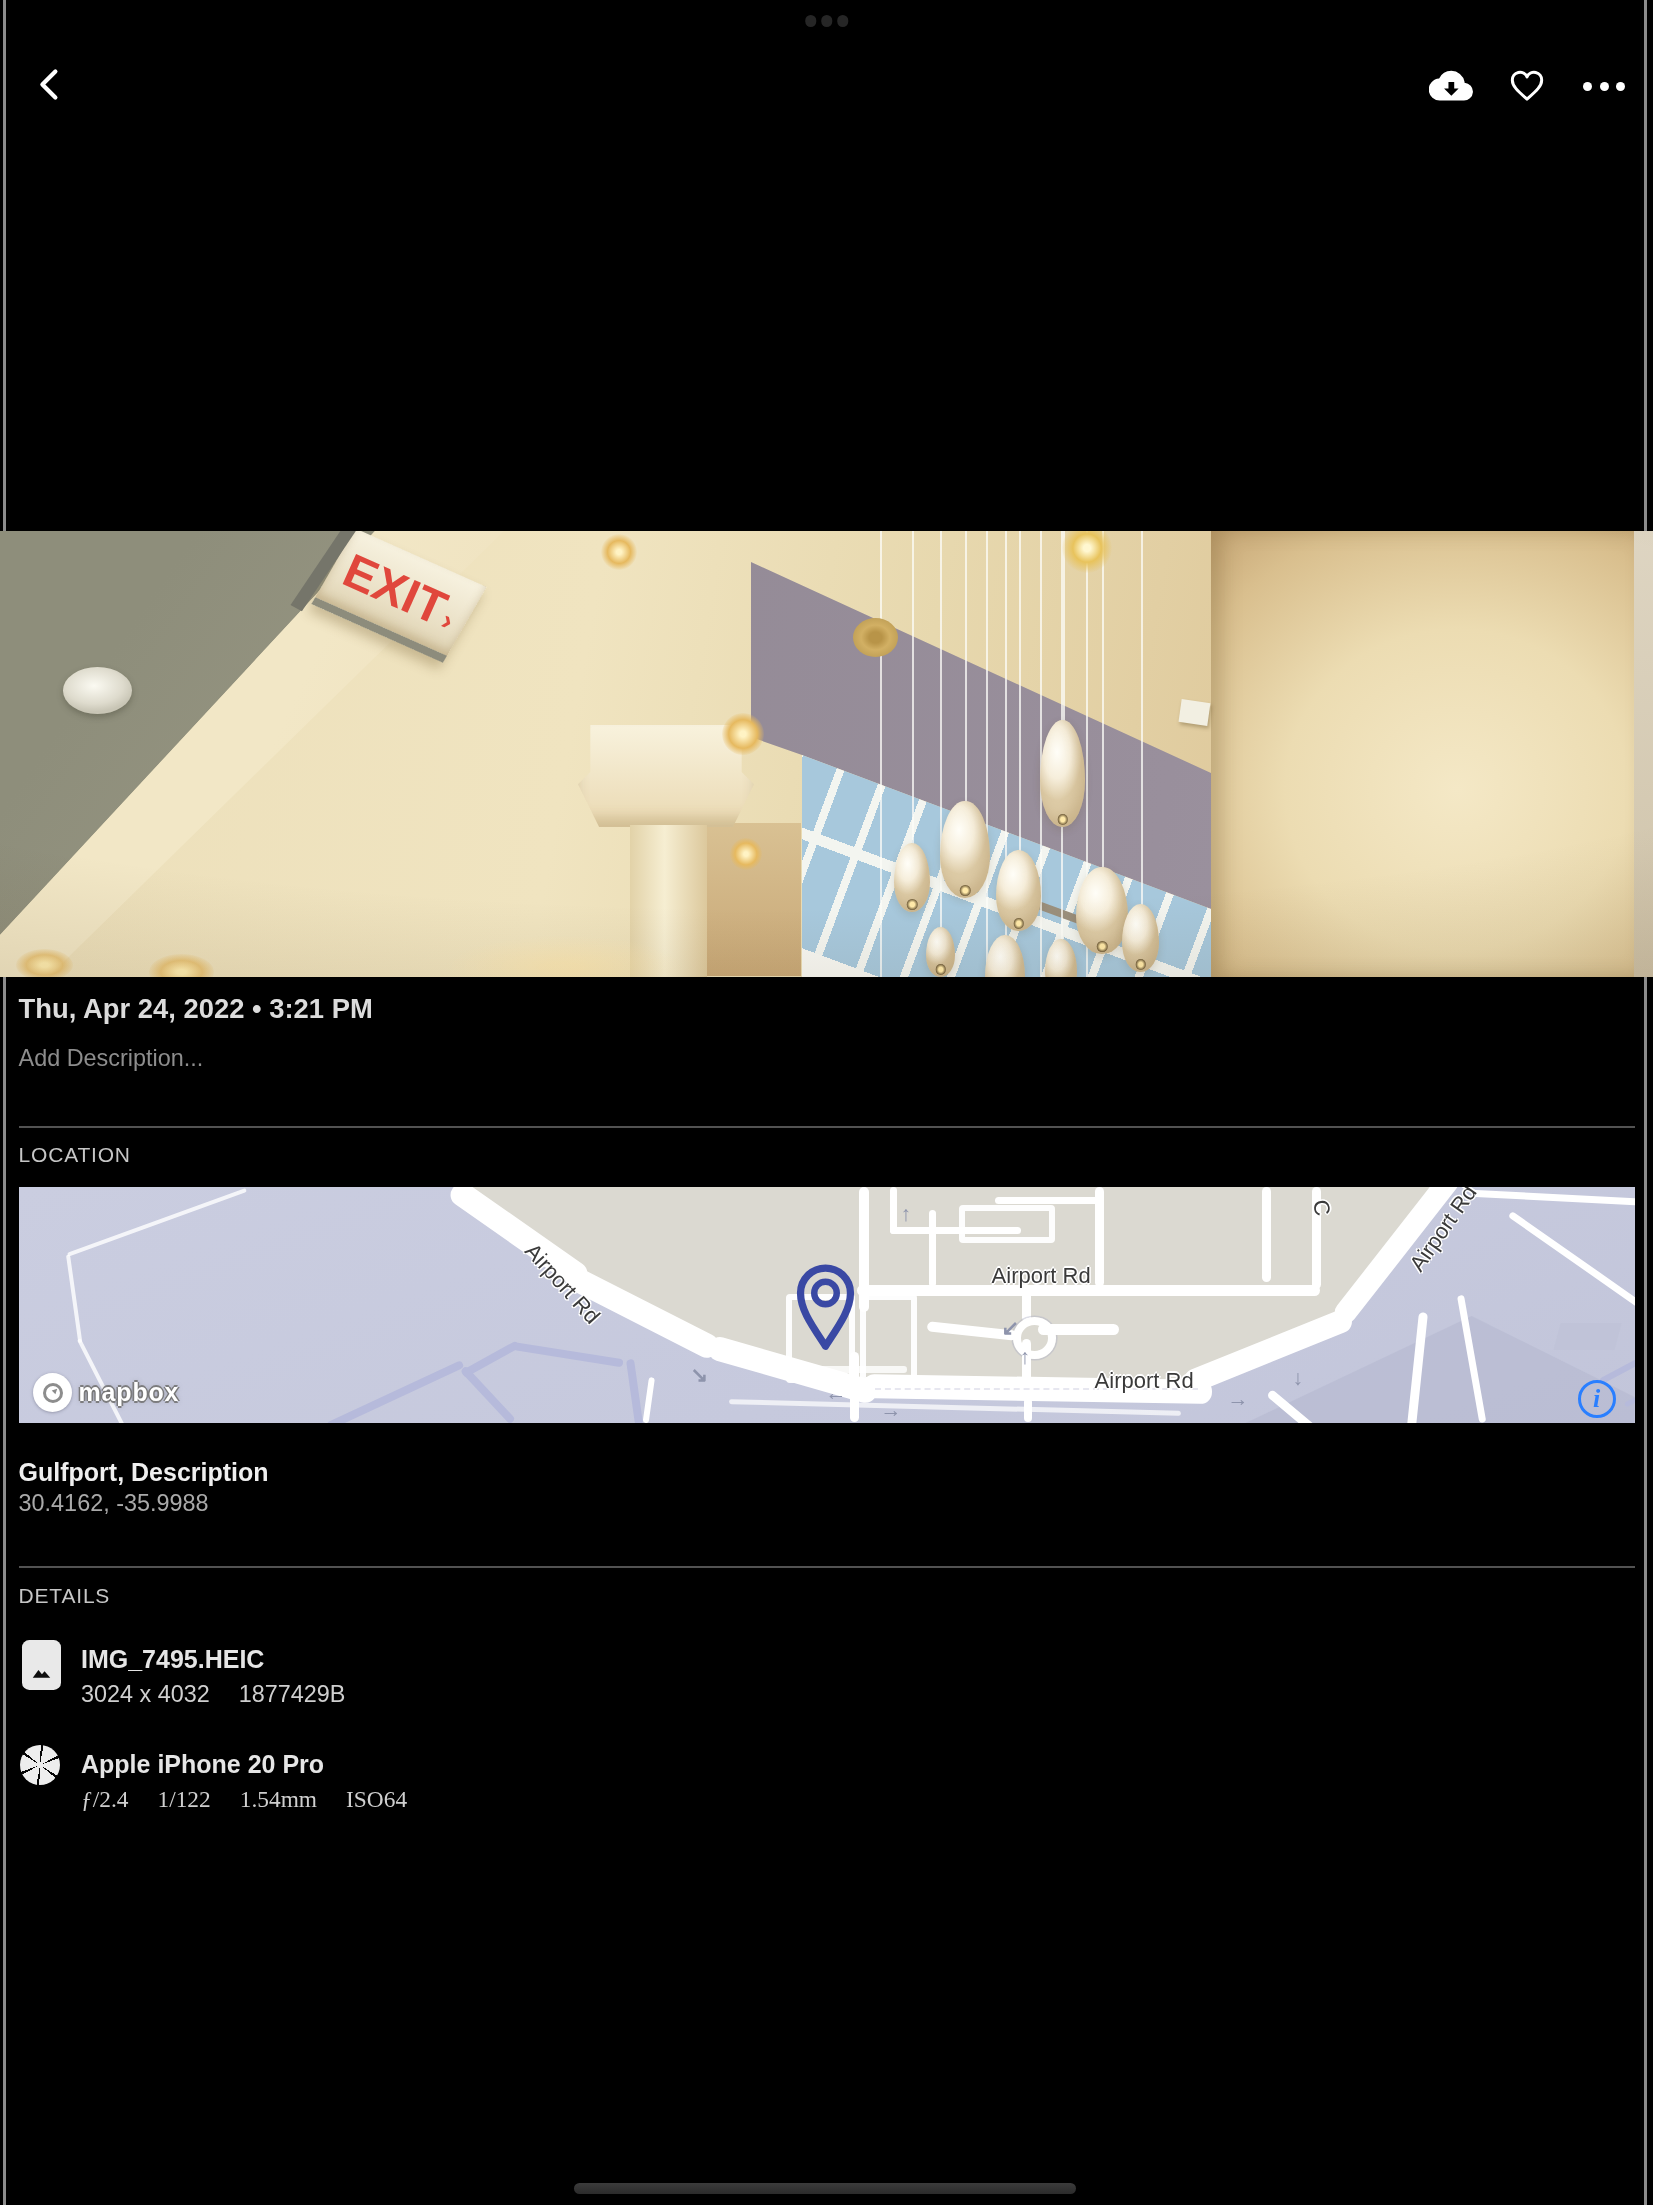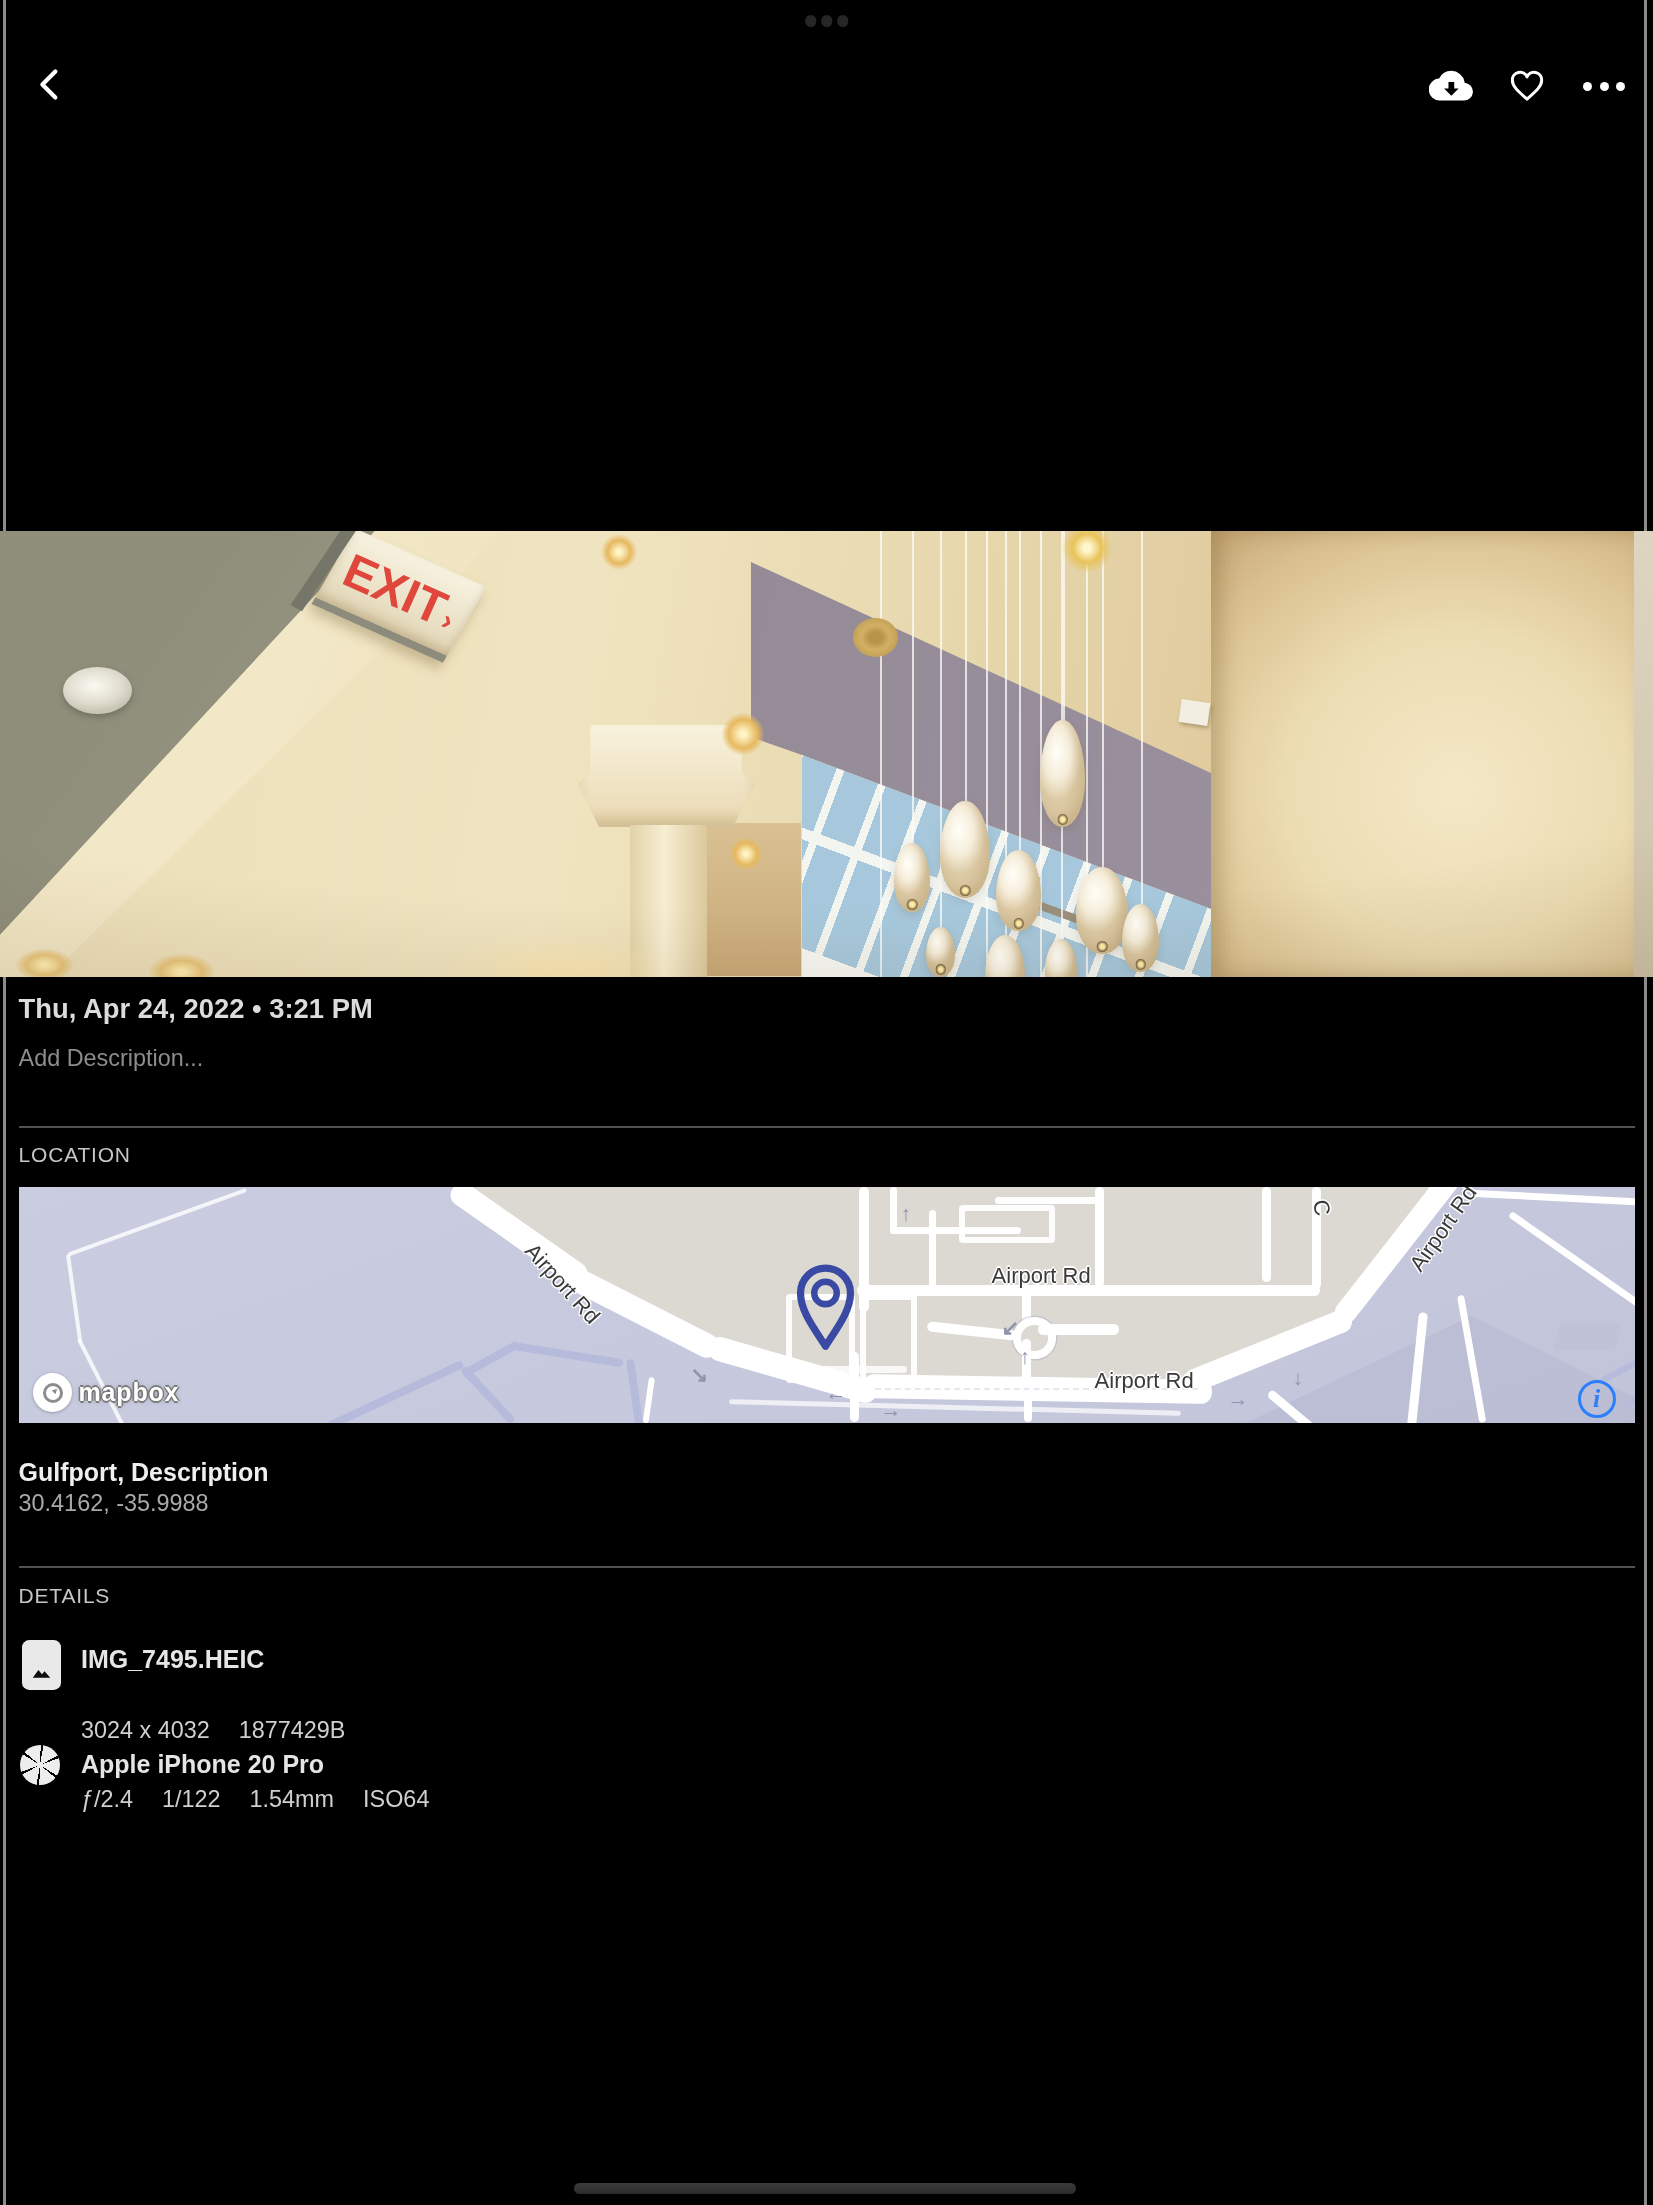--- a/index.html
+++ b/index.html
@@ -319,28 +319,28 @@
   <div class="divider" style="top:1566px;"></div>
   <div class="sec-label" style="top:1584px;">DETAILS</div>
 
   <div>
     <div class="file-icon">
       <svg viewBox="0 0 24 24" width="29" height="21" style="position:absolute;bottom:7.3px;left:4.8px;">
         <path d="M2 18 L8.5 9 L12.5 14 L15.5 10.5 L22 18 Z" fill="#0e0e0e"></path>
       </svg>
     </div>
     <div class="row-title" style="top:1645px;">IMG_7495.HEIC</div>
-    <div class="row-sub" style="top:1681px;margin-top:36px;">
+    <div class="row-sub" style="top:1681px;">
       <span>3024 x 4032</span><span>1877429B</span>
     </div>
   </div>
 
   <div>
     <div class="cam-icon"></div>
     <div class="row-title" style="top:1750px;">Apple iPhone 20 Pro</div>
-    <div class="row-sub" style="top:1786px;">
+    <div class="row-sub" style="top:1786px;font-family:Liberation Serif, serif;">
       <span>ƒ/2.4</span><span>1/122</span><span>1.54mm</span><span>ISO64</span>
     </div>
   </div>
 
   <div class="home-indicator"></div>
 </div>
 
 
 </body></html>

